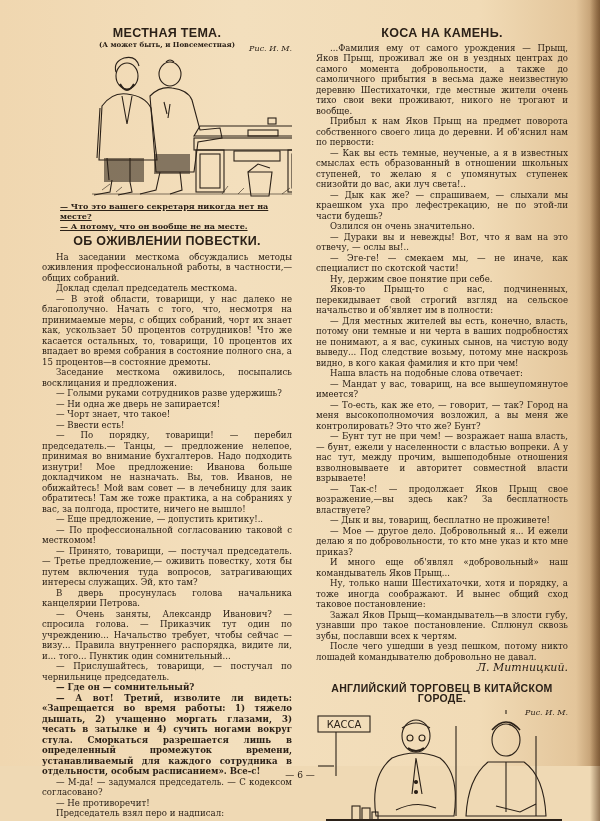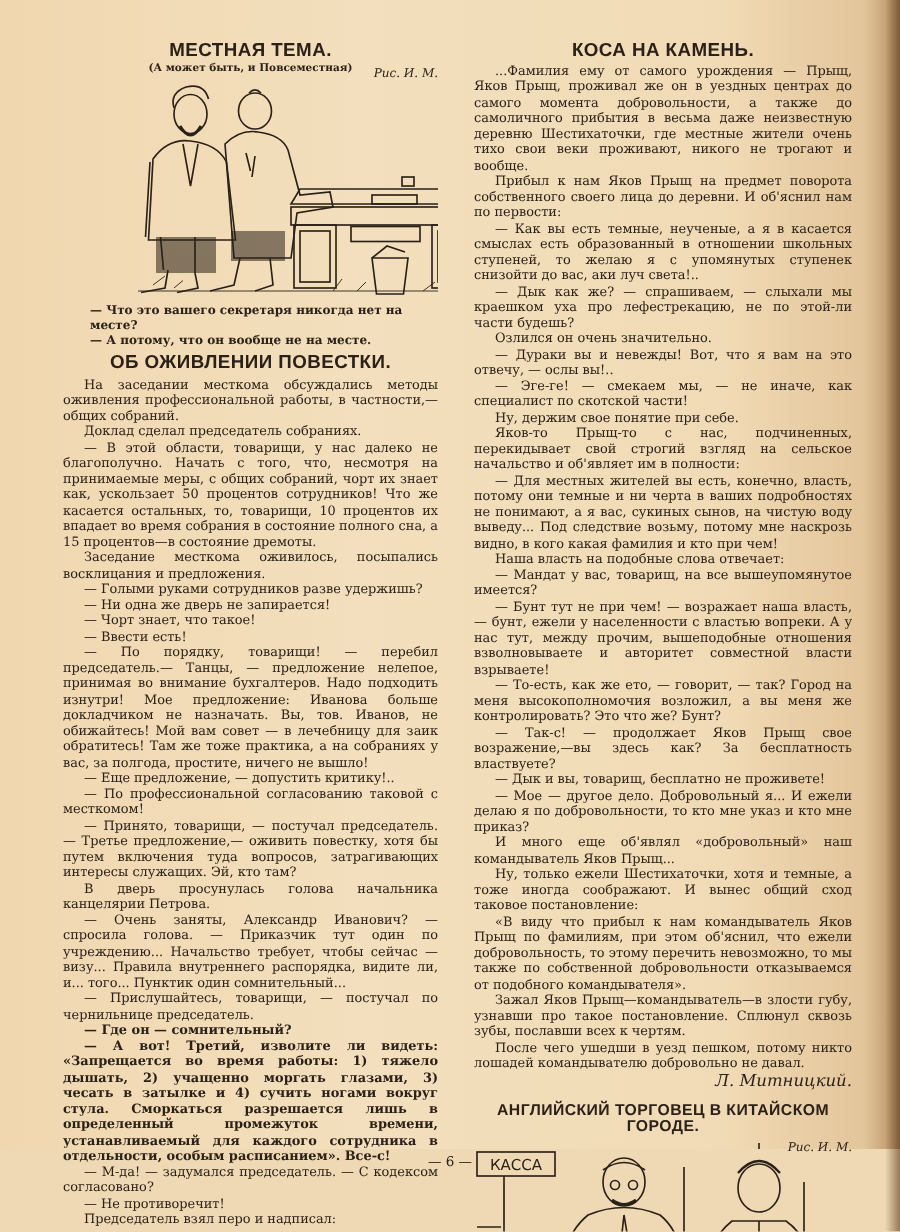--- a/index.html
+++ b/index.html
@@ -27,21 +27,21 @@
   .col.right { left: 316px; width: 252px; }
   .title {
     font-family: "Liberation Sans", "DejaVu Sans", sans-serif;
     font-weight: bold; text-align: center; letter-spacing: 0.3px;
   }
   .sub { font-size: 7.5px; text-align: center; font-weight: bold; }
   .credit { font-style: italic; font-size: 8px; text-align: right; }
   p { margin: 0; text-indent: 14px; }
   .bold { font-weight: bold; }
   .caption { font-size: 8px; line-height: 10px; }
-  .caption p { text-indent: 0; }
+  .caption p { text-indent: 0; text-decoration: underline; }
   .sign { font-style: italic; text-align: right; font-size: 11px; }
   .illus {
     position: relative; border: none;
   }
   .pageno {
     position: absolute; left: 0; width: 600px; top: 770px; text-align: center;
     font-size: 9px;
   }
 </style>
 </head>
@@ -99,21 +99,21 @@
 
     <div class="caption bold" style="margin-top:2px;text-align:left;">
       <p style="padding-left:18px;">— Что это вашего секретаря никогда нет на месте?</p>
       <p style="padding-left:18px;">— А потому, что он вообще не на месте.</p>
     </div>
 
     <div class="title" style="font-size:12.5px;margin-top:5px;margin-bottom:5px;">ОБ ОЖИВЛЕНИИ ПОВЕСТКИ.</div>
 
     <div>
       <p>На заседании месткома обсуждались методы оживления профессиональной работы, в частности,—общих собраний.</p>
-      <p>Доклад сделал председатель собраниях.</p>
+      <p>Доклад сделал председатель месткома.</p>
       <p>— В этой области, товарищи, у нас далеко не благополучно. Начать с того, что, несмотря на принимаемые меры, с общих собраний, чорт их знает как, ускользает 50 процентов сотрудников! Что же касается остальных, то, товарищи, 10 процентов их впадает во время собрания в состояние полного сна, а 15 процентов—в состояние дремоты.</p>
       <p>Заседание месткома оживилось, посыпались восклицания и предложения.</p>
       <p>— Голыми руками сотрудников разве удержишь?</p>
       <p>— Ни одна же дверь не запирается!</p>
       <p>— Чорт знает, что такое!</p>
       <p>— Ввести есть!</p>
       <p>— По порядку, товарищи! — перебил председатель.— Танцы, — предложение нелепое, принимая во внимание бухгалтеров. Надо подходить изнутри! Мое предложение: Иванова больше докладчиком не назначать. Вы, тов. Иванов, не обижайтесь! Мой вам совет — в лечебницу для заик обратитесь! Там же тоже практика, а на собраниях у вас, за полгода, простите, ничего не вышло!</p>
       <p>— Еще предложение, — допустить критику!..</p>
       <p>— По профессиональной согласованию таковой с месткомом!</p>
       <p>— Принято, товарищи, — постучал председатель. — Третье предложение,— оживить повестку, хотя бы путем включения туда вопросов, затрагивающих интересы служащих. Эй, кто там?</p>
@@ -128,38 +128,37 @@
 
     </div>
 
   </div>
 
   <div class="col right">
     <div class="title" style="margin-top:28px;font-size:12.5px;margin-bottom:4px;">КОСА НА КАМЕНЬ.</div>
     <div>
       <p>...Фамилия ему от самого урождения — Прыщ, Яков Прыщ, проживал же он в уездных центрах до самого момента добровольности, а также до самоличного прибытия в весьма даже неизвестную деревню Шестихаточки, где местные жители очень тихо свои веки проживают, никого не трогают и вообще.</p>
       <p>Прибыл к нам Яков Прыщ на предмет поворота собственного своего лица до деревни. И об'яснил нам по первости:</p>
-      <p>— Как вы есть темные, неученые, а я в касается смыслах есть образованный в отношении школьных ступеней, то желаю я с упомянутых ступенек снизойти до вас, аки луч света!..</p>
+      <p>— Как вы есть темные, неученые, а я в известных смыслах есть образованный в отношении школьных ступеней, то желаю я с упомянутых ступенек снизойти до вас, аки луч света!..</p>
       <p>— Дык как же? — спрашиваем, — слыхали мы краешком уха про лефестрекацию, не по этой-ли части будешь?</p>
       <p>Озлился он очень значительно.</p>
       <p>— Дураки вы и невежды! Вот, что я вам на это отвечу, — ослы вы!..</p>
       <p>— Эге-ге! — смекаем мы, — не иначе, как специалист по скотской части!</p>
       <p>Ну, держим свое понятие при себе.</p>
       <p>Яков-то Прыщ-то с нас, подчиненных, перекидывает свой строгий взгляд на сельское начальство и об'являет им в полности:</p>
       <p>— Для местных жителей вы есть, конечно, власть, потому они темные и ни черта в ваших подробностях не понимают, а я вас, сукиных сынов, на чистую воду выведу... Под следствие возьму, потому мне наскрозь видно, в кого какая фамилия и кто при чем!</p>
       <p>Наша власть на подобные слова отвечает:</p>
       <p>— Мандат у вас, товарищ, на все вышеупомянутое имеется?</p>
+      <p>— То-есть, как же ето, — говорит, — так? Город на меня высокополномочия возложил, а вы меня же контролировать? Это что же? Бунт?</p>
       <p>— Бунт тут не при чем! — возражает наша власть, — бунт, ежели у населенности с властью вопреки. А у нас тут, между прочим, вышеподобные отношения взволновываете и авторитет совместной власти взрываете!</p>
-      <p>— То-есть, как же ето, — говорит, — так? Город на меня высокополномочия возложил, а вы меня же контролировать? Это что же? Бунт?</p>
       <p>— Так-с! — продолжает Яков Прыщ свое возражение,—вы здесь как? За бесплатность властвуете?</p>
       <p>— Дык и вы, товарищ, бесплатно не проживете!</p>
       <p>— Мое — другое дело. Добровольный я... И ежели делаю я по добровольности, то кто мне указ и кто мне приказ?</p>
       <p>И много еще об'являл «добровольный» наш командыватель Яков Прыщ...</p>
-      <p>Ну, только ежели Шестихаточки, хотя и темные, а тоже иногда соображают. И вынес общий сход таковое постановление:</p>
-      <p>«В виду что прибыл к нам командыватель Яков Прыщ по фамилиям, при этом об'яснил, что ежели добровольность, то этому перечить невозможно, то мы также по собственной добровольности отказываемся от подобного командывателя».</p>
+      <p>Ну, только наши Шестихаточки, хотя и порядку, а тоже иногда соображают. И вынес общий сход таковое постановление:</p>
       <p>Зажал Яков Прыщ—командыватель—в злости губу, узнавши про такое постановление. Сплюнул сквозь зубы, пославши всех к чертям.</p>
       <p>После чего ушедши в уезд пешком, потому никто лошадей командывателю добровольно не давал.</p>
     </div>
     <div class="sign" style="margin-top:1px;">Л. Митницкий.</div>
 
     <div class="title" style="font-size:10.5px;margin-top:9px;">АНГЛИЙСКИЙ ТОРГОВЕЦ В КИТАЙСКОМ ГОРОДЕ.</div>
 
     <div class="illus" style="height:130px;margin-top:2px;">
       <div class="credit" style="position:absolute;right:0;top:2px;">Рис. И. М.</div>
       <svg width="252" height="130" viewBox="0 0 252 130">

